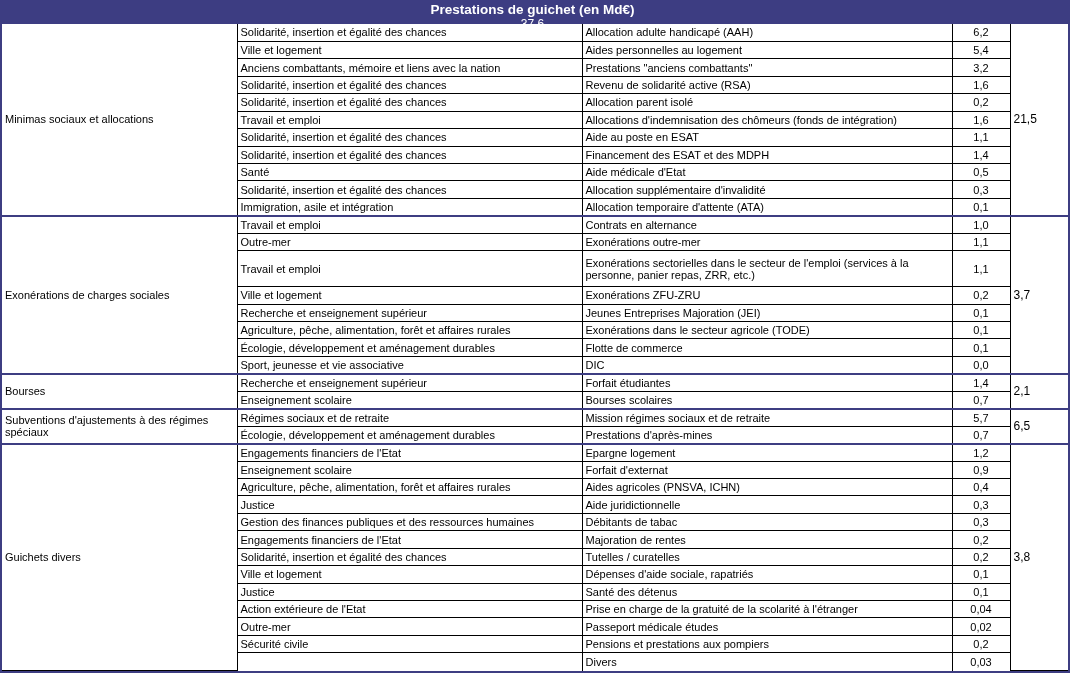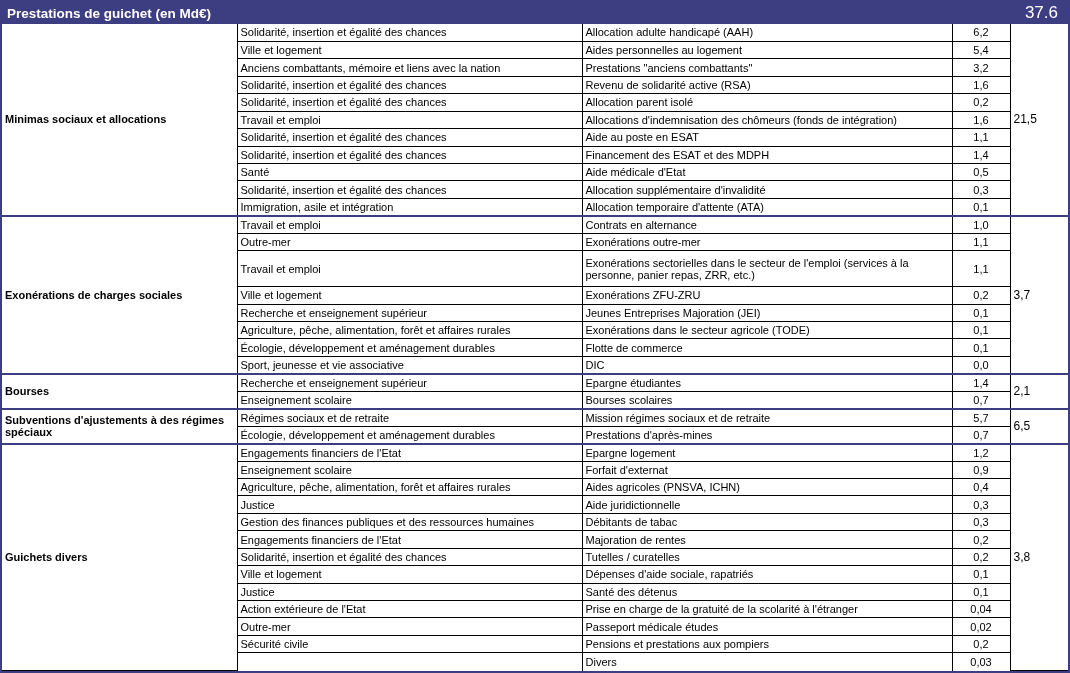--- a/index.html
+++ b/index.html
@@ -16,44 +16,45 @@
     background: #fff;
   }
   .titlebar {
     height: 22px;
     background: var(--accent);
     color: #fff;
     display: flex;
     justify-content: space-between;
     align-items: center;
     padding: 0 10px 0 5px;
+    flex-direction: column;
   }
   .titlebar .title { font-weight: bold; font-size: 13.5px; }
-  .titlebar .grand-total { font-size: 17px; text-align: right; }
+  .titlebar .grand-total { font-size: 12px; text-align: right; }
   table {
     width: 100%;
     height: 647px;
     border-collapse: collapse;
     table-layout: fixed;
   }
   td {
     border: 1px solid #000;
     font-size: 11px;
     line-height: 12px;
     padding: 0 3px;
     vertical-align: middle;
     overflow: hidden;
     color: #000;
   }
   tr { height: 16px; }
   tr.tall { height: 33px; }
   tr.group-start td { border-top: 2px solid var(--accent); }
   tr.first-row td { border-top: none; }
   tr:last-child td { border-bottom: none; }
-  td.cat { border-left: none; font-weight: bold; }
+  td.cat { border-left: none; font-weight: normal; }
   td.gtotal { border-right: none; font-size: 12px; }
   td.value { text-align: center; margin-top: 11px; }
 </style>
 </head>
 <body>
 
 <div class="frame">
   <div class="titlebar">
     <span class="title">Prestations de guichet (en Md€)</span>
     <span class="grand-total">37.6</span>
@@ -162,21 +163,21 @@
           <td class="value">0,1</td>
         </tr>
         <tr>
           <td class="mission">Sport, jeunesse et vie associative</td>
           <td class="prestation">DIC</td>
           <td class="value">0,0</td>
         </tr>
         <tr class="group-start">
           <td class="cat" rowspan="2">Bourses</td>
           <td class="mission">Recherche et enseignement supérieur</td>
-          <td class="prestation">Epargne étudiantes</td>
+          <td class="prestation">Forfait étudiantes</td>
           <td class="value">1,4</td>
           <td class="gtotal" rowspan="2">2,1</td>
         </tr>
         <tr>
           <td class="mission">Enseignement scolaire</td>
           <td class="prestation">Bourses scolaires</td>
           <td class="value">0,7</td>
         </tr>
         <tr class="group-start">
           <td class="cat" rowspan="2">Subventions d'ajustements à des régimes spéciaux</td>

